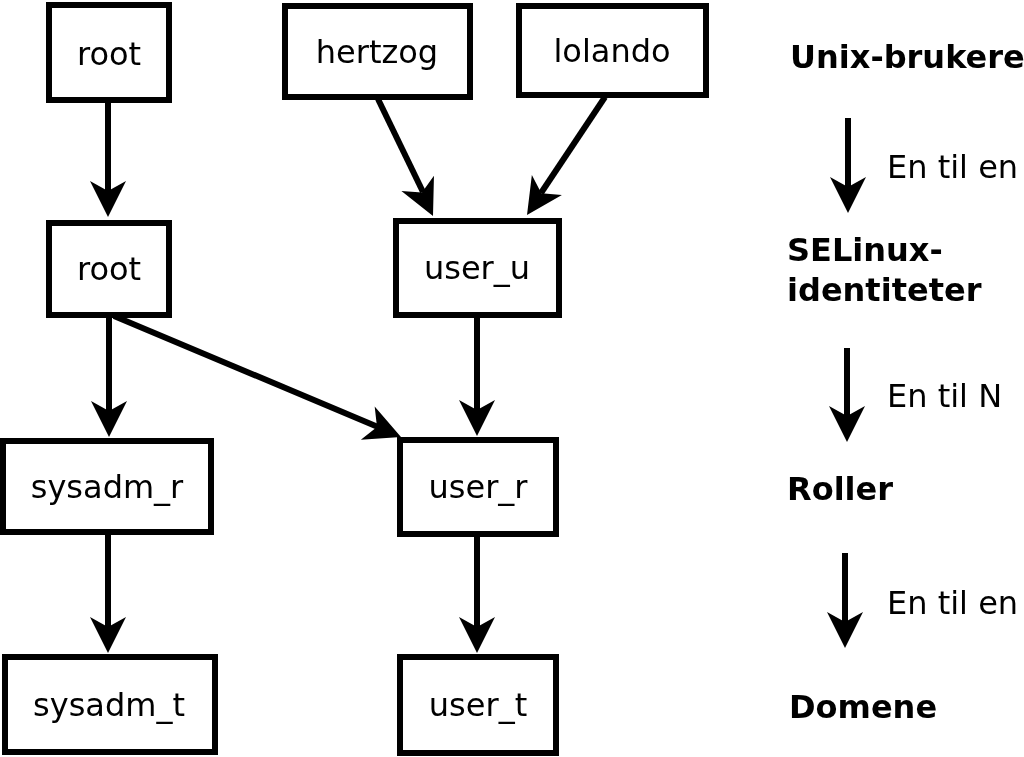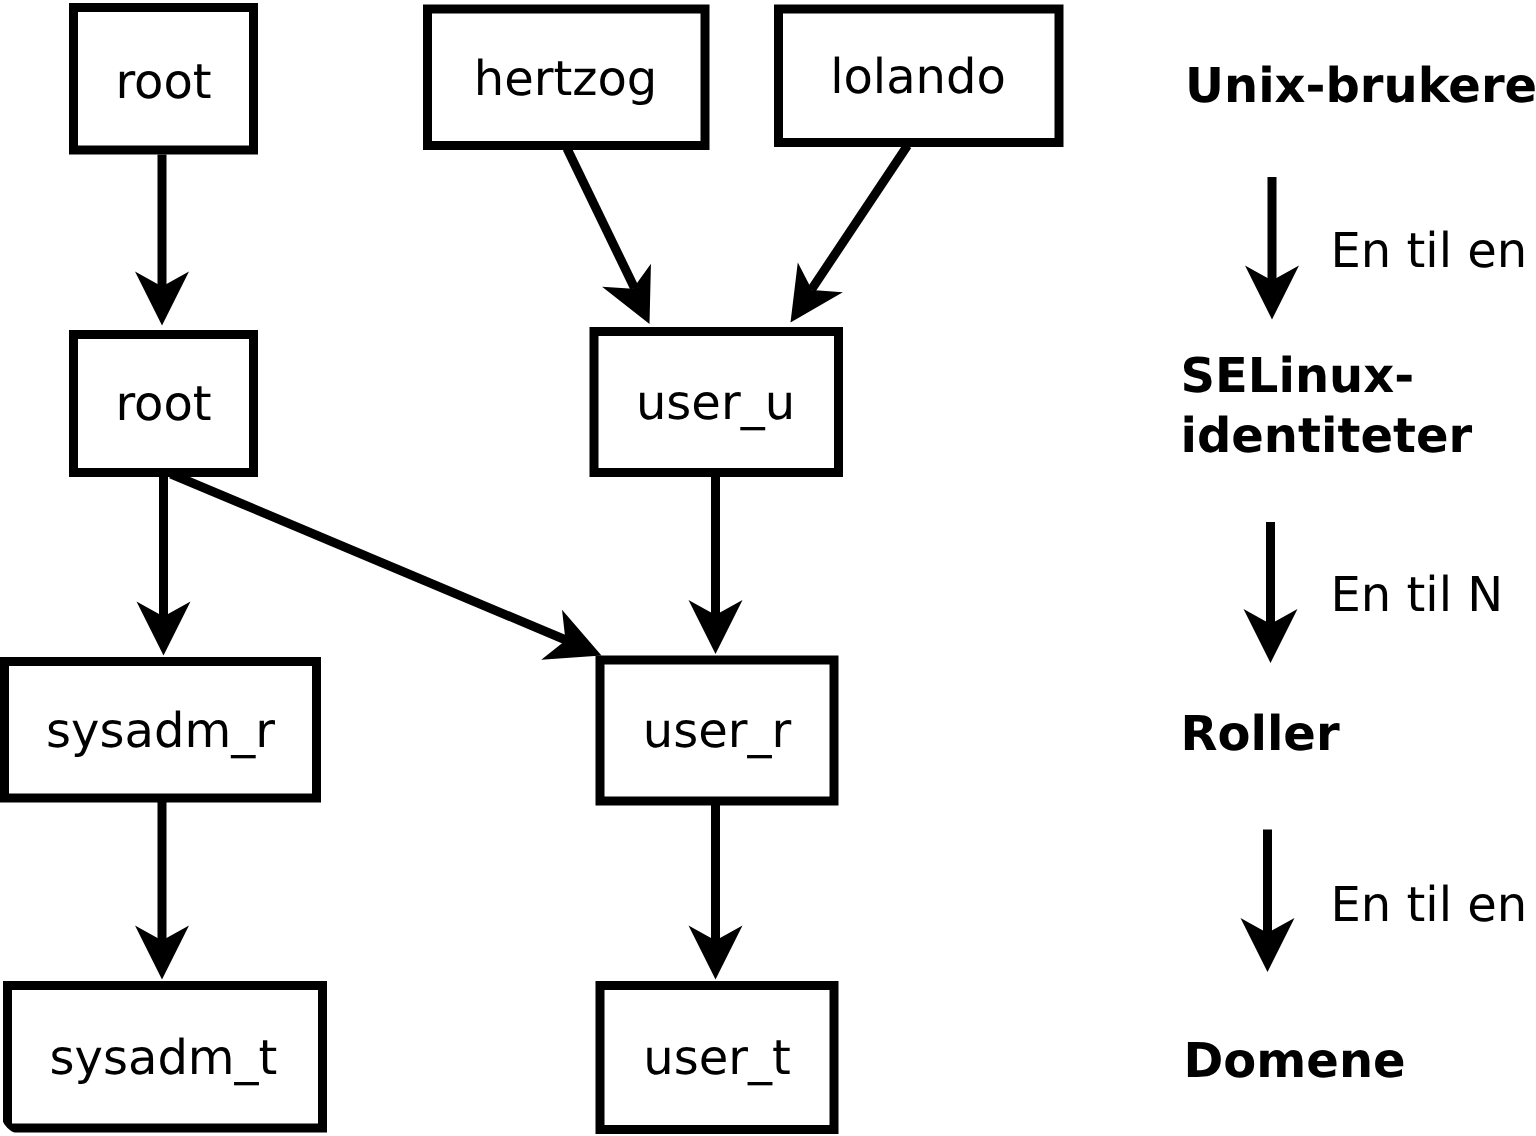--- a/index.html
+++ b/index.html
@@ -6,21 +6,20 @@
     margin: 0;
     padding: 0;
     background: #ffffff;
   }
   .canvas {
     position: relative;
     width: 1024px;
     height: 757px;
     background: #ffffff;
     overflow: hidden;
-    border-radius: 17px;
   }
   svg {
     display: block;
   }
   .node-box {
     fill: #ffffff;
     stroke: #000000;
     stroke-width: 6;
   }
   .node-label {

